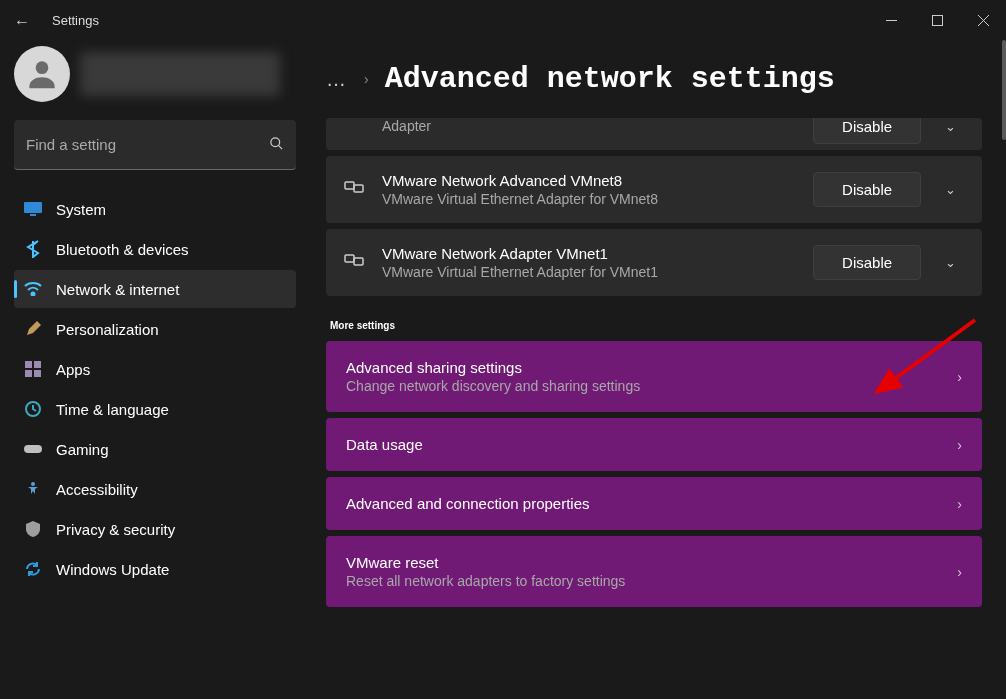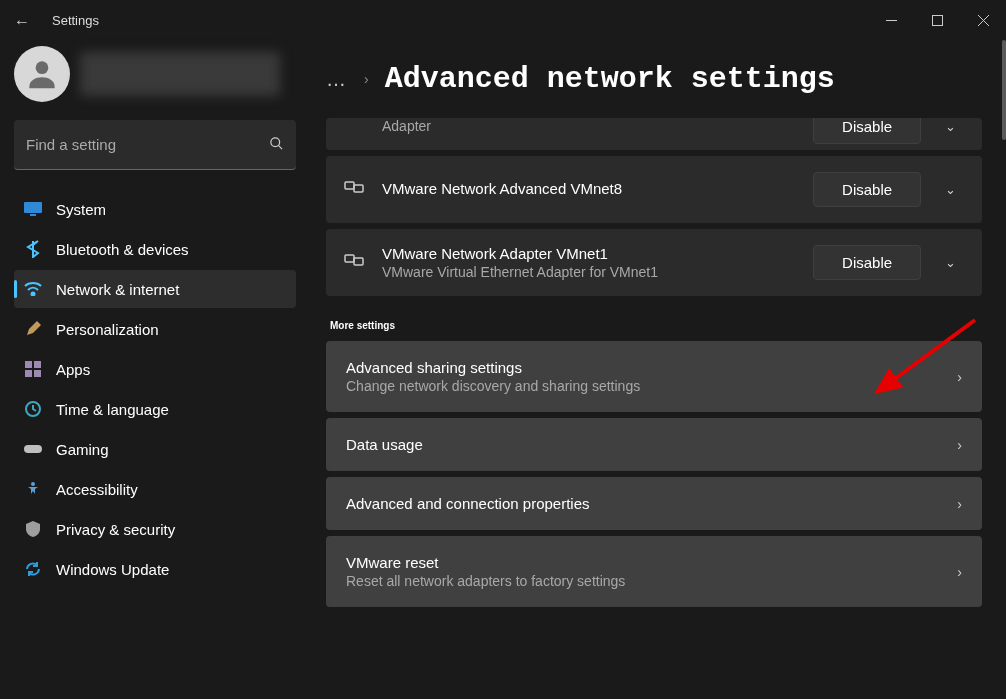--- a/index.html
+++ b/index.html
@@ -32,21 +32,21 @@
   .pagetitle { font-size: 30px; font-weight: 600; font-family: Liberation Mono, monospace; }
   .adapter-card { background: #2b2b2b; border-radius: 4px; margin-bottom: 6px; padding: 16px 18px; display: flex; align-items: center; gap: 16px; }
   .adapter-card.clipped { height: 32px; padding-top: 0; overflow: hidden; }
   .adapter-icon { width: 22px; color: #ccc; font-size: 18px; }
   .adapter-text { flex: 1; }
   .adapter-title { font-size: 15px; color: #fff; margin-bottom: 2px; }
   .adapter-sub { font-size: 14px; color: #a8a8a8; }
   .disable-btn { background: #333; border: 1px solid #3f3f3f; color: #fff; border-radius: 4px; padding: 8px 28px; font-size: 15px; }
   .chev-down { color: #ccc; font-size: 13px; padding: 0 8px; }
   .section-heading { font-size: 10px; font-weight: 600; color: #fff; margin: 24px 0 10px 4px; }
-  .setting-card { background: #404040; border-radius: 4px; margin-bottom: 6px; padding: 18px 20px; display: flex; align-items: center; gap: 16px; }
+  .setting-card { background: #701a75; border-radius: 4px; margin-bottom: 6px; padding: 18px 20px; display: flex; align-items: center; gap: 16px; }
   .setting-text { flex: 1; }
   .setting-title { font-size: 15px; color: #fff; }
   .setting-sub { font-size: 14px; color: #a8a8a8; margin-top: 2px; }
   .chev-right { color: #ccc; font-size: 14px; }
   .arrow-annot { position: absolute; pointer-events: none; }
   .vscroll { position: absolute; right: 0; top: 0; width: 4px; height: 100px; background: #5a5a5a; border-radius: 2px; }
 </style>
 </head>
 <body>
 
@@ -204,20 +204,21 @@
 
     <div class="adapter-card">
       <span class="adapter-icon">
         <svg width="20" height="16" viewBox="0 0 20 16" fill="none" stroke="#ccc" stroke-width="1.5">
             <rect x="1" y="3" width="9" height="7" rx="1"></rect>
             <rect x="10" y="6" width="9" height="7" rx="1"></rect>
           </svg>
       </span>
       <div class="adapter-text">
         <div class="adapter-title">VMware Network Advanced VMnet8</div>
+        <div class="adapter-sub">VMware Virtual Ethernet Adapter for VMnet8</div>
       </div>
       <button class="disable-btn">Disable</button>
       <span class="chev-down">⌄</span>
     </div>
 
     <div class="adapter-card">
       <span class="adapter-icon">
         <svg width="20" height="16" viewBox="0 0 20 16" fill="none" stroke="#ccc" stroke-width="1.5">
             <rect x="1" y="3" width="9" height="7" rx="1"></rect>
             <rect x="10" y="6" width="9" height="7" rx="1"></rect>

